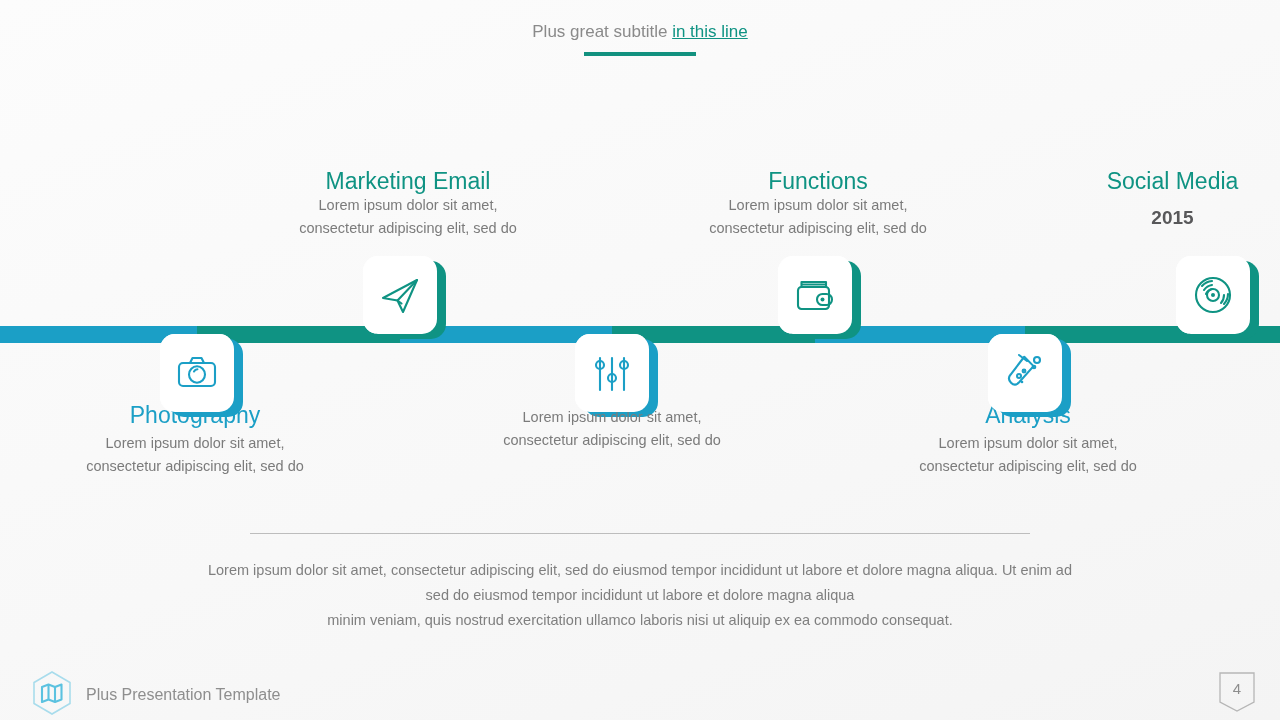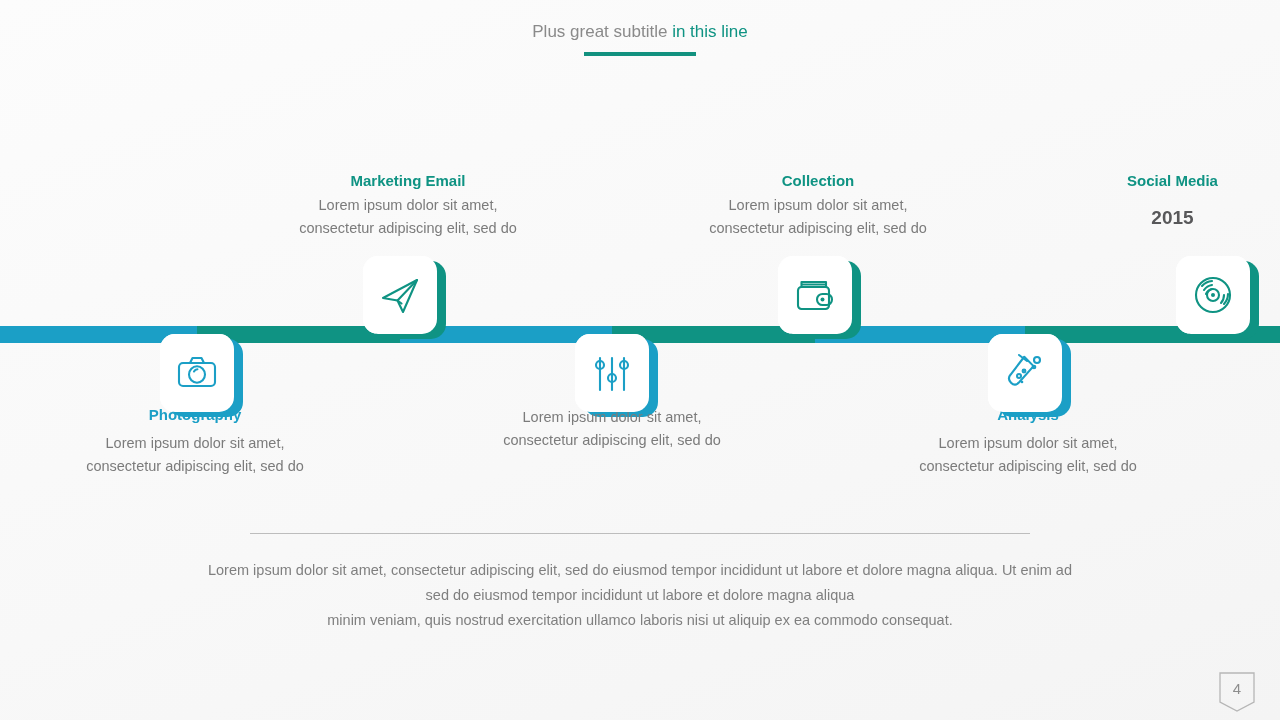--- a/index.html
+++ b/index.html
@@ -38,20 +38,21 @@
     white-space: pre;
   }
   .subtitle {
     margin-top: 3px;
     font-size: 17px;
     color: #8a8a8a;
     line-height: 22px;
   }
   .subtitle .accent {
     color: #0f9383;
+    text-decoration: underline;
   }
   .subtitle-rule {
     width: 112px;
     height: 4px;
     background: #12917f;
     margin: 9px auto 0 auto;
   }
 
   
   .timeline-bar {
@@ -72,22 +73,22 @@
     position: absolute;
     width: 230px;
   }
   .milestone .year {
     font-size: 19px;
     font-weight: bold;
     color: #58585a;
     line-height: 24px;
   }
   .milestone .label {
-    font-size: 15px;
-    font-weight: bold;
+    font-size: 23px;
+    font-weight: normal;
     line-height: 26px;
   }
   .milestone .desc {
     font-size: 14.5px;
     color: #7b7b7b;
     line-height: 23px;
   }
 
   
   .icon-tile {
@@ -256,21 +257,21 @@
         <div class="facebox"></div>
         <svg class="glyph" viewBox="0 0 44 44">
           <rect x="5" y="14" width="31" height="22" rx="3.5" fill="none" stroke="#0f9383" stroke-width="2.1" stroke-linecap="round" stroke-linejoin="round"></rect>
           <path d="M8.5 13.5 L8.5 9 L33 9 L33 14" fill="none" stroke="#0f9383" stroke-width="2.1" stroke-linecap="round" stroke-linejoin="round"></path>
           <line x1="9" y1="11.5" x2="32" y2="11.5" fill="none" stroke="#0f9383" stroke-width="2.1" stroke-linecap="round" stroke-linejoin="round"></line>
           <rect x="24" y="21" width="15" height="11" rx="5.5" fill="none" stroke="#0f9383" stroke-width="2.1" stroke-linecap="round" stroke-linejoin="round"></rect>
           <circle cx="29.5" cy="26.5" r="2" fill="#0f9383"></circle>
         </svg>
       </div>
       <div class="milestone" style="left: 703px; width: 230px; text-align: center; top: 168px;">
-        <div class="label" style="color:#0f9383">Collection</div>
+        <div class="label" style="color:#0f9383">Functions</div>
         <div class="desc">Lorem ipsum dolor sit amet, consectetur adipiscing elit, sed do</div>
         <div style="height:12px"></div>
         <div class="year">2013</div>
       </div>
       <div class="icon-tile" style="left: 988px; top: 334px;">
         <div class="shadowbox" style="background:#1b9fc6"></div>
         <div class="facebox"></div>
         <svg class="glyph" viewBox="0 0 44 44">
           <path d="M19 6 L29.5 14 L17.5 32 Q14 37 9.5 33.5 Q5 30 8 25.5 Z" fill="none" stroke="#1b9fc6" stroke-width="2.1" stroke-linecap="round" stroke-linejoin="round" transform="rotate(8 22 22)"></path>
           <line x1="16" y1="4" x2="24" y2="10" fill="none" stroke="#1b9fc6" stroke-width="2.1" stroke-linecap="round" stroke-linejoin="round"></line>
@@ -309,20 +310,31 @@
       </div>
     </div>
 
   <div class="divider"></div>
   <div class="body-text">
     <div>Lorem ipsum dolor sit amet, consectetur adipiscing elit, sed do eiusmod tempor incididunt ut labore et dolore magna aliqua. Ut enim ad</div>
     <div>sed do eiusmod tempor incididunt ut labore et dolore magna aliqua</div>
     <div>minim veniam, quis nostrud exercitation ullamco laboris nisi ut aliquip ex ea commodo consequat.</div>
   </div>
 
+  <div class="footer">
+    <span>
+      <svg width="46" height="46" viewBox="0 0 46 46">
+        <polygon points="23,2 41,12.5 41,33.5 23,44 5,33.5 5,12.5" fill="none" stroke="#a8dcec" stroke-width="1.6"></polygon>
+        <path d="M13 17 L19.5 14.5 L26 17 L32.5 14.5 L32.5 29.5 L26 32 L19.5 29.5 L13 32 Z" fill="none" stroke="#5bc2e0" stroke-width="2.1" stroke-linejoin="round"></path>
+        <line x1="19.5" y1="14.5" x2="19.5" y2="29.5" stroke="#5bc2e0" stroke-width="2.1"></line>
+        <line x1="26" y1="17" x2="26" y2="32" stroke="#5bc2e0" stroke-width="2.1"></line>
+      </svg>
+    </span>
+    <span class="footer-label">Plus Presentation Template</span>
+  </div>
 
   <div class="page-badge">
     <svg width="36" height="40" viewBox="0 0 36 40">
       <path d="M1 1 L35 1 L35 30 L18 39 L1 30 Z" fill="none" stroke="#b6b6b6" stroke-width="1.3"></path>
     </svg>
     <span class="num">4</span>
   </div>
 
 </div>
 

